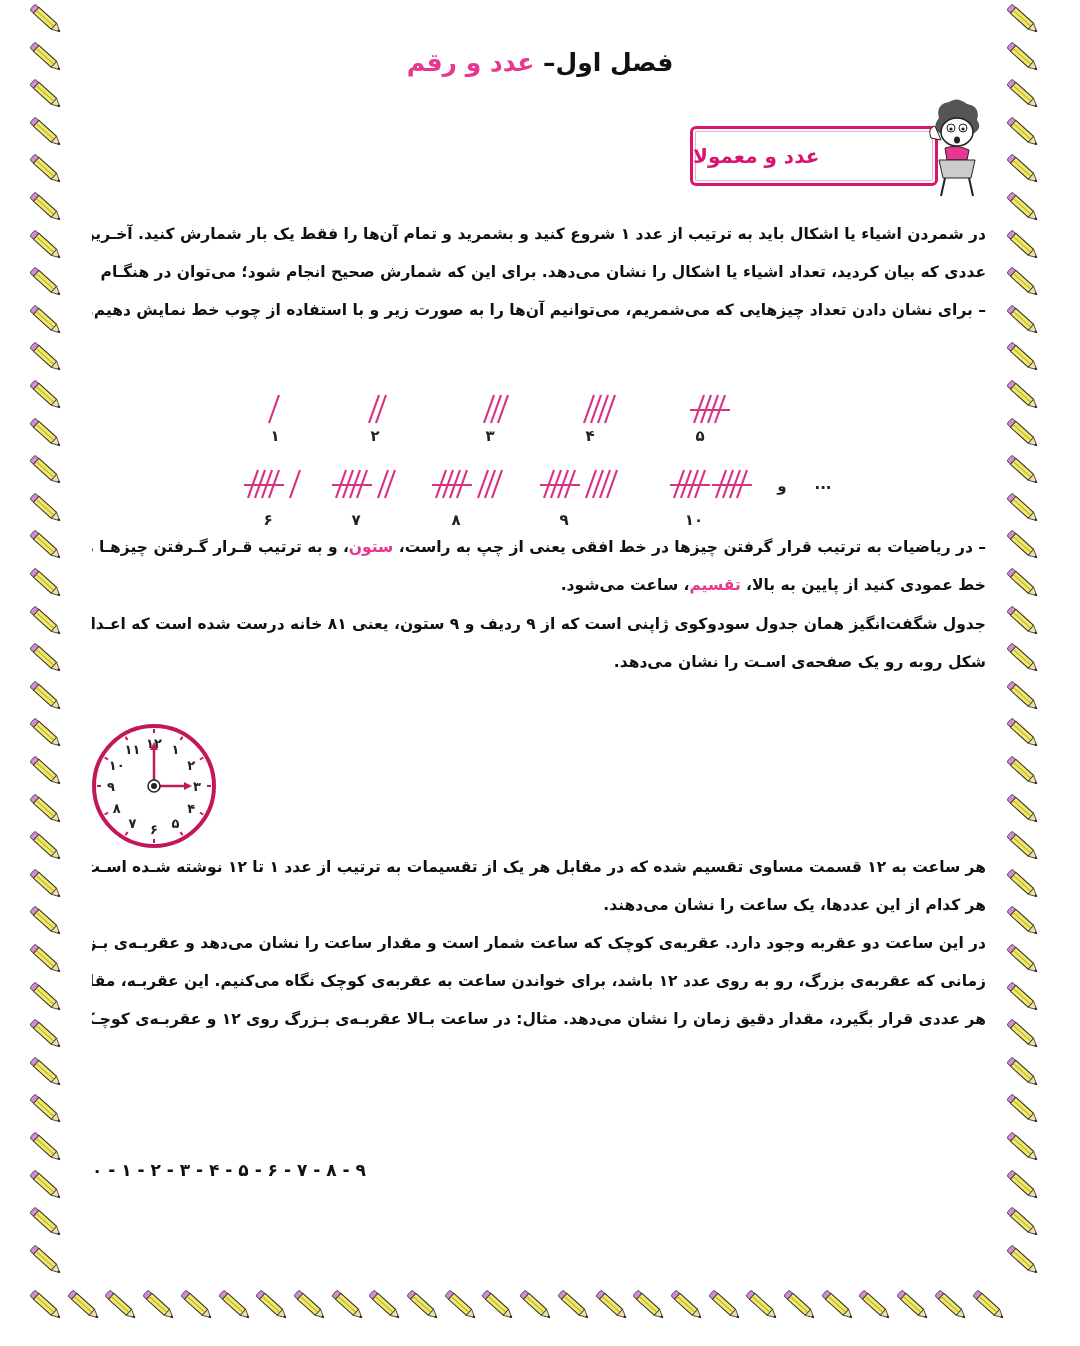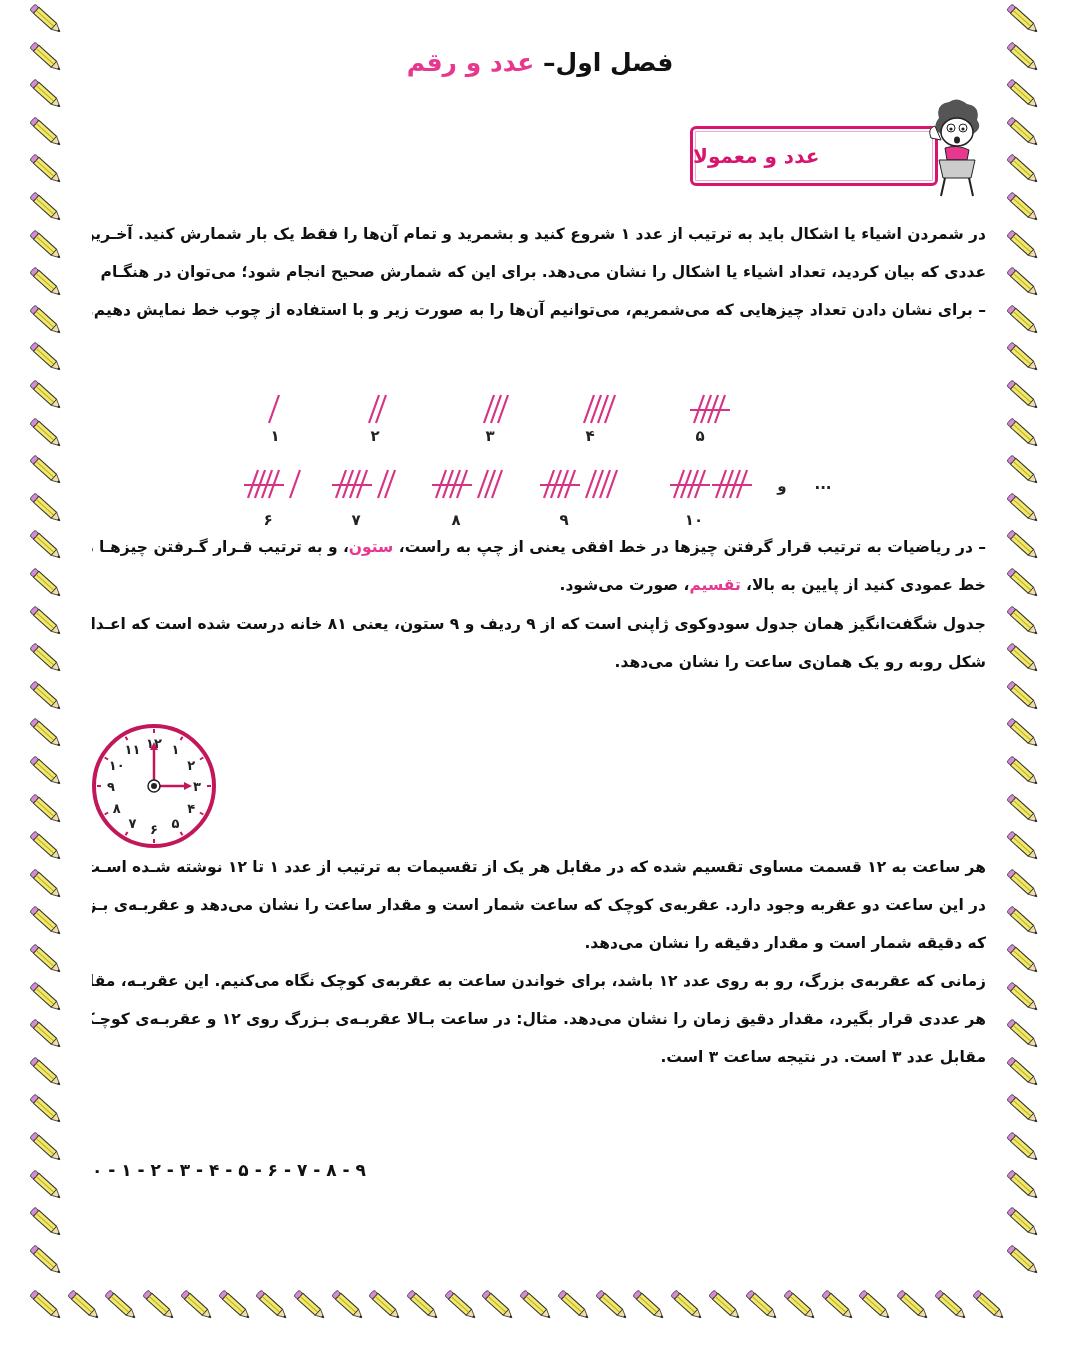--- a/index.html
+++ b/index.html
@@ -1006,27 +1006,27 @@
     <div class="tally-label" style="left: 434px; top: 126px;">۱۰</div>
     <div class="tally-label" style="left: 522px; top: 92px;">و</div>
     <div class="tally-label" style="left: 563px; top: 90px;">...</div>
   </div>
 
 <div class="para" style="top:528px;">
   <span class="line">
     <span>– در ریاضیات به ترتیب قرار گرفتن چیزها در خط افقی یعنی از چپ به راست، </span><span class="pink">ستون</span><span>، و به ترتیب قـرار گـرفتن چیزهـا در</span>
   </span>
   <span class="line">
-    <span>خط عمودی کنید از پایین به بالا، </span><span class="pink">تقسیم</span><span>، صورت می‌شود.</span>
+    <span>خط عمودی کنید از پایین به بالا، </span><span class="pink">تقسیم</span><span>، ساعت می‌شود.</span>
   </span>
 </div>
 
 <div class="para" style="top:605px;">
   <span class="line">جدول شگفت‌انگیز همان جدول سودوکوی ژاپنی است که از ۹ ردیف و ۹ ستون، یعنی ۸۱ خانه درست شده است که اعـداد</span>
-  <span class="line">شکل روبه رو یک همان‌ی ساعت را نشان می‌دهد.</span>
+  <span class="line">شکل روبه رو یک صفحه‌ی اسـت را نشان می‌دهد.</span>
 </div>
 
 <svg class="clock" id="clock" viewBox="0 0 132 132">
     <circle cx="66" cy="66" r="60" fill="#fff" stroke="#c2185b" stroke-width="4"></circle>
     <line x1="66" y1="13" x2="66" y2="9" stroke="#c2185b" stroke-width="2"></line>
     <text x="66" y="28" font-size="13" font-weight="bold" text-anchor="middle" fill="#222" font-family="DejaVu Sans, sans-serif">۱۲</text>
     <line x1="92.5" y1="20.100653599424753" x2="94.5" y2="16.636551984287003" stroke="#c2185b" stroke-width="2"></line>
     <text x="87.5" y="33.76090763726914" font-size="13" font-weight="bold" text-anchor="middle" fill="#222" font-family="DejaVu Sans, sans-serif">۱</text>
     <line x1="111.89934640057525" y1="39.5" x2="115.363448015713" y2="37.5" stroke="#c2185b" stroke-width="2"></line>
     <text x="103.23909236273087" y="49.5" font-size="13" font-weight="bold" text-anchor="middle" fill="#222" font-family="DejaVu Sans, sans-serif">۲</text>
@@ -1051,20 +1051,19 @@
     <line x1="66" y1="66" x2="66" y2="26" stroke="#c2185b" stroke-width="2.5"></line>
     <polygon points="62,30 66,22 70,30" fill="#c2185b"></polygon>
     <line x1="66" y1="66" x2="100" y2="66" stroke="#c2185b" stroke-width="2.5"></line>
     <polygon points="96,62 104,66 96,70" fill="#c2185b"></polygon>
     <circle cx="66" cy="66" r="6" fill="#fff" stroke="#222" stroke-width="1.5"></circle>
     <circle cx="66" cy="66" r="3" fill="#222"></circle>
   </svg>
 
 <div class="para" style="top:848px;">
   <span class="line">هر ساعت به ۱۲ قسمت مساوی تقسیم شده که در مقابل هر یک از تقسیمات به ترتیب از عدد ۱ تا ۱۲ نوشته شـده اسـت.</span>
+  <span class="line">هر کدام از این عددها، یک ساعت را نشان می‌دهند.</span>
   <span class="line">در این ساعت دو عقربه وجود دارد. عقربه‌ی کوچک که ساعت شمار است و مقدار ساعت را نشان می‌دهد و عقربـه‌ی بـزرگ</span>
-  <span class="line">که دقیقه شمار است و مقدار دقیقه را نشان می‌دهد.</span>
   <span class="line">زمانی که عقربه‌ی بزرگ، رو به روی عدد ۱۲ باشد، برای خواندن ساعت به عقربه‌ی کوچک نگاه می‌کنیم. این عقربـه، مقابـل</span>
   <span class="line">هر عددی قرار بگیرد، مقدار دقیق زمان را نشان می‌دهد. مثال: در ساعت بـالا عقربـه‌ی بـزرگ روی ۱۲ و عقربـه‌ی کوچـک</span>
-  <span class="line">مقابل عدد ۳ است. در نتیجه ساعت ۳ است.</span>
 </div>
 
 <div class="digits-row">۰ - ۱ - ۲ - ۳ - ۴ - ۵ - ۶ - ۷ - ۸ - ۹</div>
 
 </body></html>

